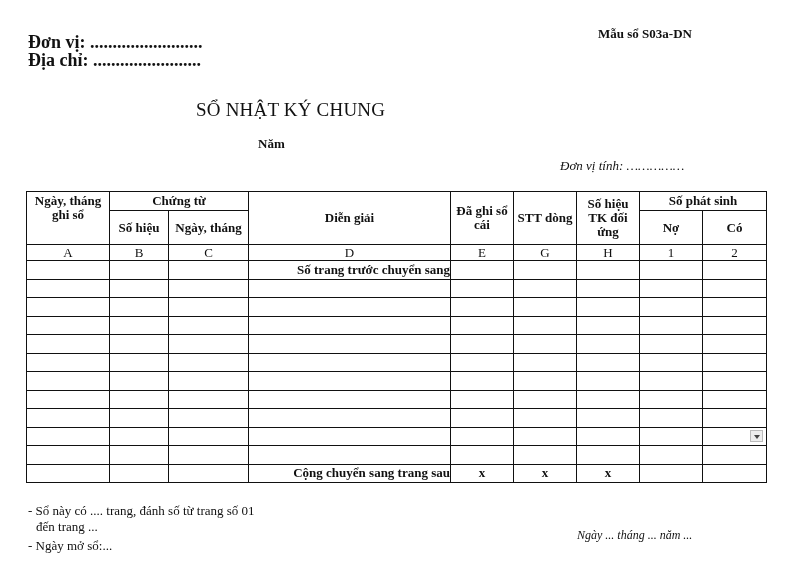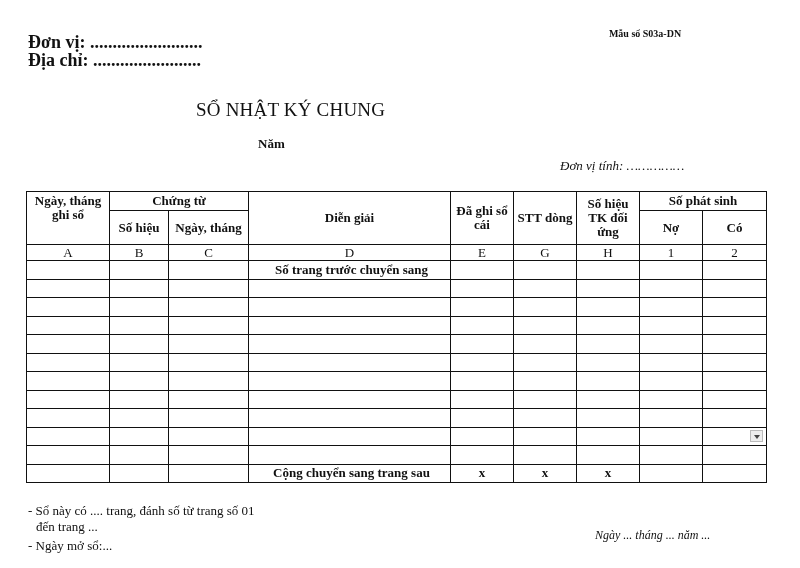--- a/index.html
+++ b/index.html
@@ -4,32 +4,32 @@
 <style>
   html, body { margin:0; padding:0; background:#fff; }
   body { width:800px; height:568px; position:relative; overflow:hidden;
          font-family:"Liberation Serif","DejaVu Serif",serif; color:#111; }
   .abs { position:absolute; }
   .bold { font-weight:bold; }
   .ital { font-style:italic; }
   .unit-line { left:28px; font-size:18px; font-weight:bold; }
   .title { left:196px; top:99px; font-size:19px; font-weight:normal; letter-spacing:0.2px; }
   .year { left:258px; top:136px; font-size:13px; font-weight:bold; }
-  .form-block { left:540px; top:25px; width:210px; text-align:center; font-size:10px; line-height:17px; }
+  .form-block { left:540px; top:25px; width:210px; text-align:center; font-size:13px; line-height:17px; }
   .calc-unit { left:560px; top:158px; font-size:13px; font-style:italic; }
   table.ledger { position:absolute; left:26px; top:191px; border-collapse:collapse; table-layout:fixed; }
   table.ledger td { border:1.3px solid #111; padding:0; font-size:13px; text-align:center; vertical-align:middle; overflow:hidden; white-space:nowrap; }
   table.ledger td.hdr { font-weight:bold; line-height:14px; white-space:normal; }
   table.ledger tr.letters td { height:15px; line-height:14px; }
   table.ledger tr.body td { height:17.5px; }
-  table.ledger td.left { text-align:center; padding-left:4px; font-weight:bold; }
+  table.ledger td.left { text-align:right; padding-left:4px; font-weight:bold; }
   .dropdown { position:absolute; right:3px; top:2px; width:13px; height:12px; background:#eee; border:1px solid #bbb; box-sizing:border-box; }
   .dropdown:after { content:""; position:absolute; left:3px; top:4px; border-left:3px solid transparent; border-right:3px solid transparent; border-top:4px solid #444; }
   .note { left:28px; font-size:13px; }
-  .sign-date { left:595px; top:528px; font-size:12px; font-style:italic; }
+  .sign-date { left:577px; top:528px; font-size:12px; font-style:italic; }
 </style>
 </head>
 <body>
 
 <div class="abs unit-line" style="top:32px;">Đơn vị: .........................</div>
 <div class="abs unit-line" style="top:50px;">Địa chỉ: ........................</div>
 
 <div class="abs form-block">
   <div class="bold">Mẫu sổ S03a-DN</div>
 </div>

